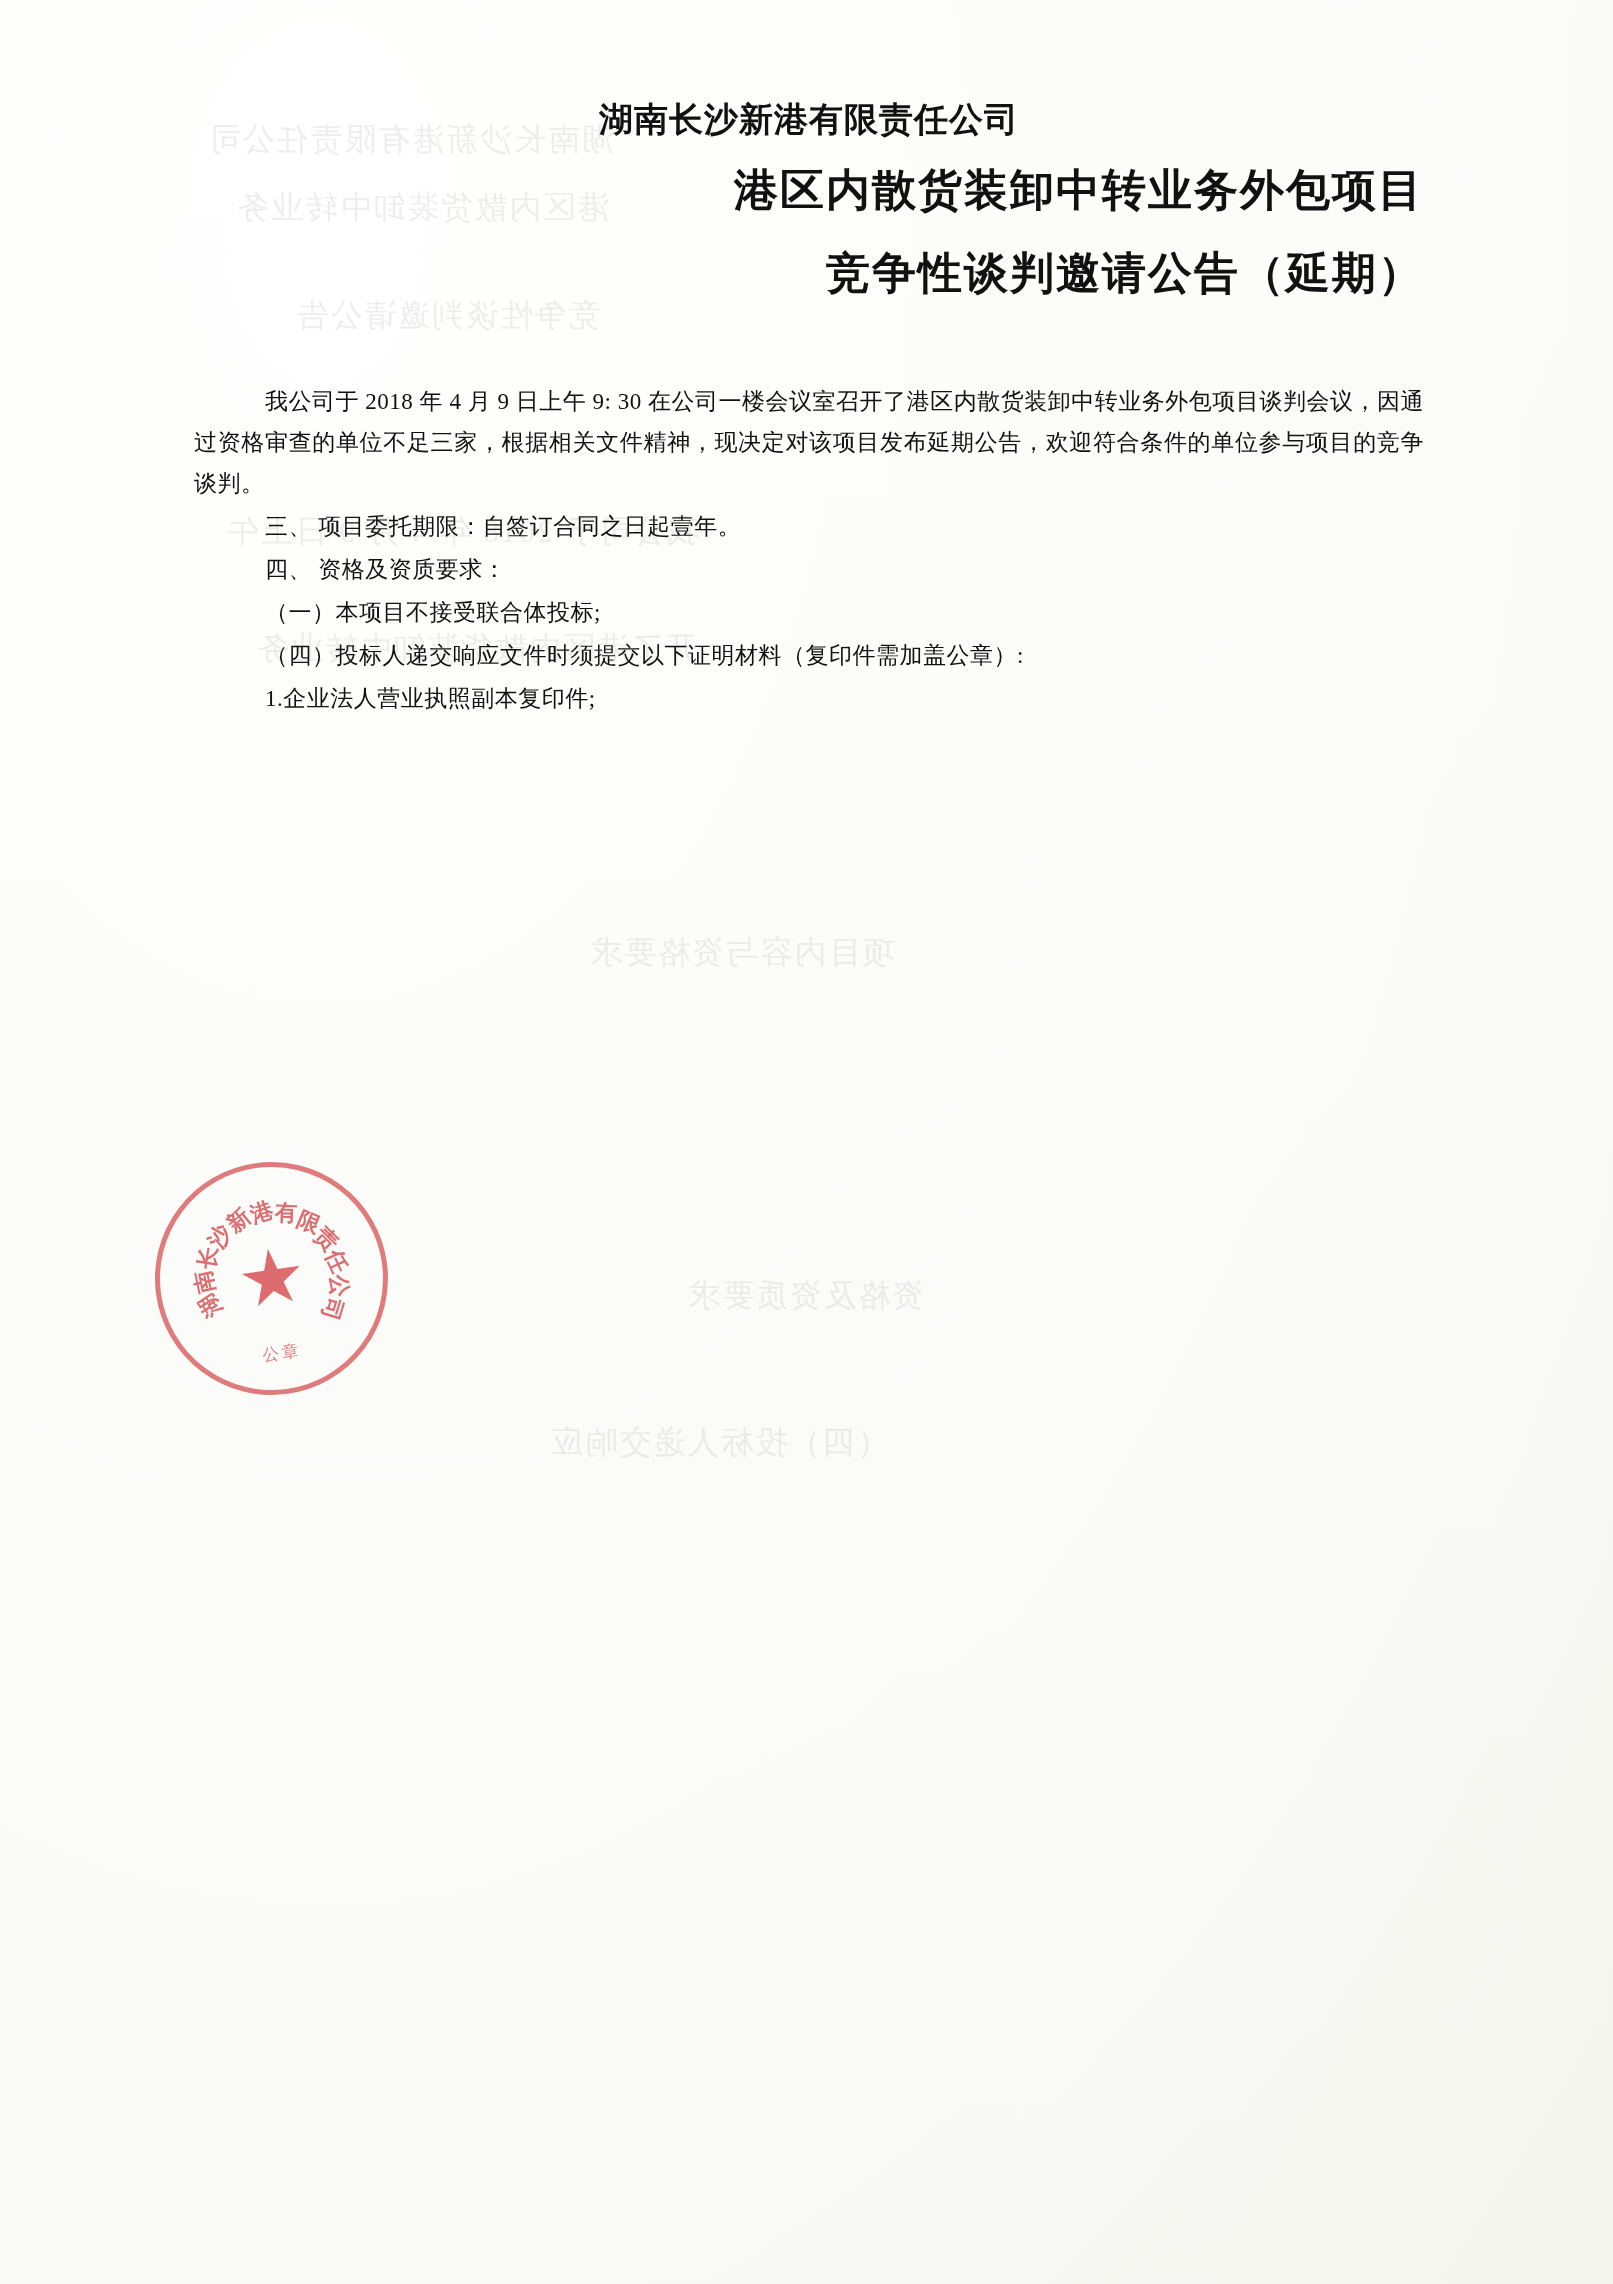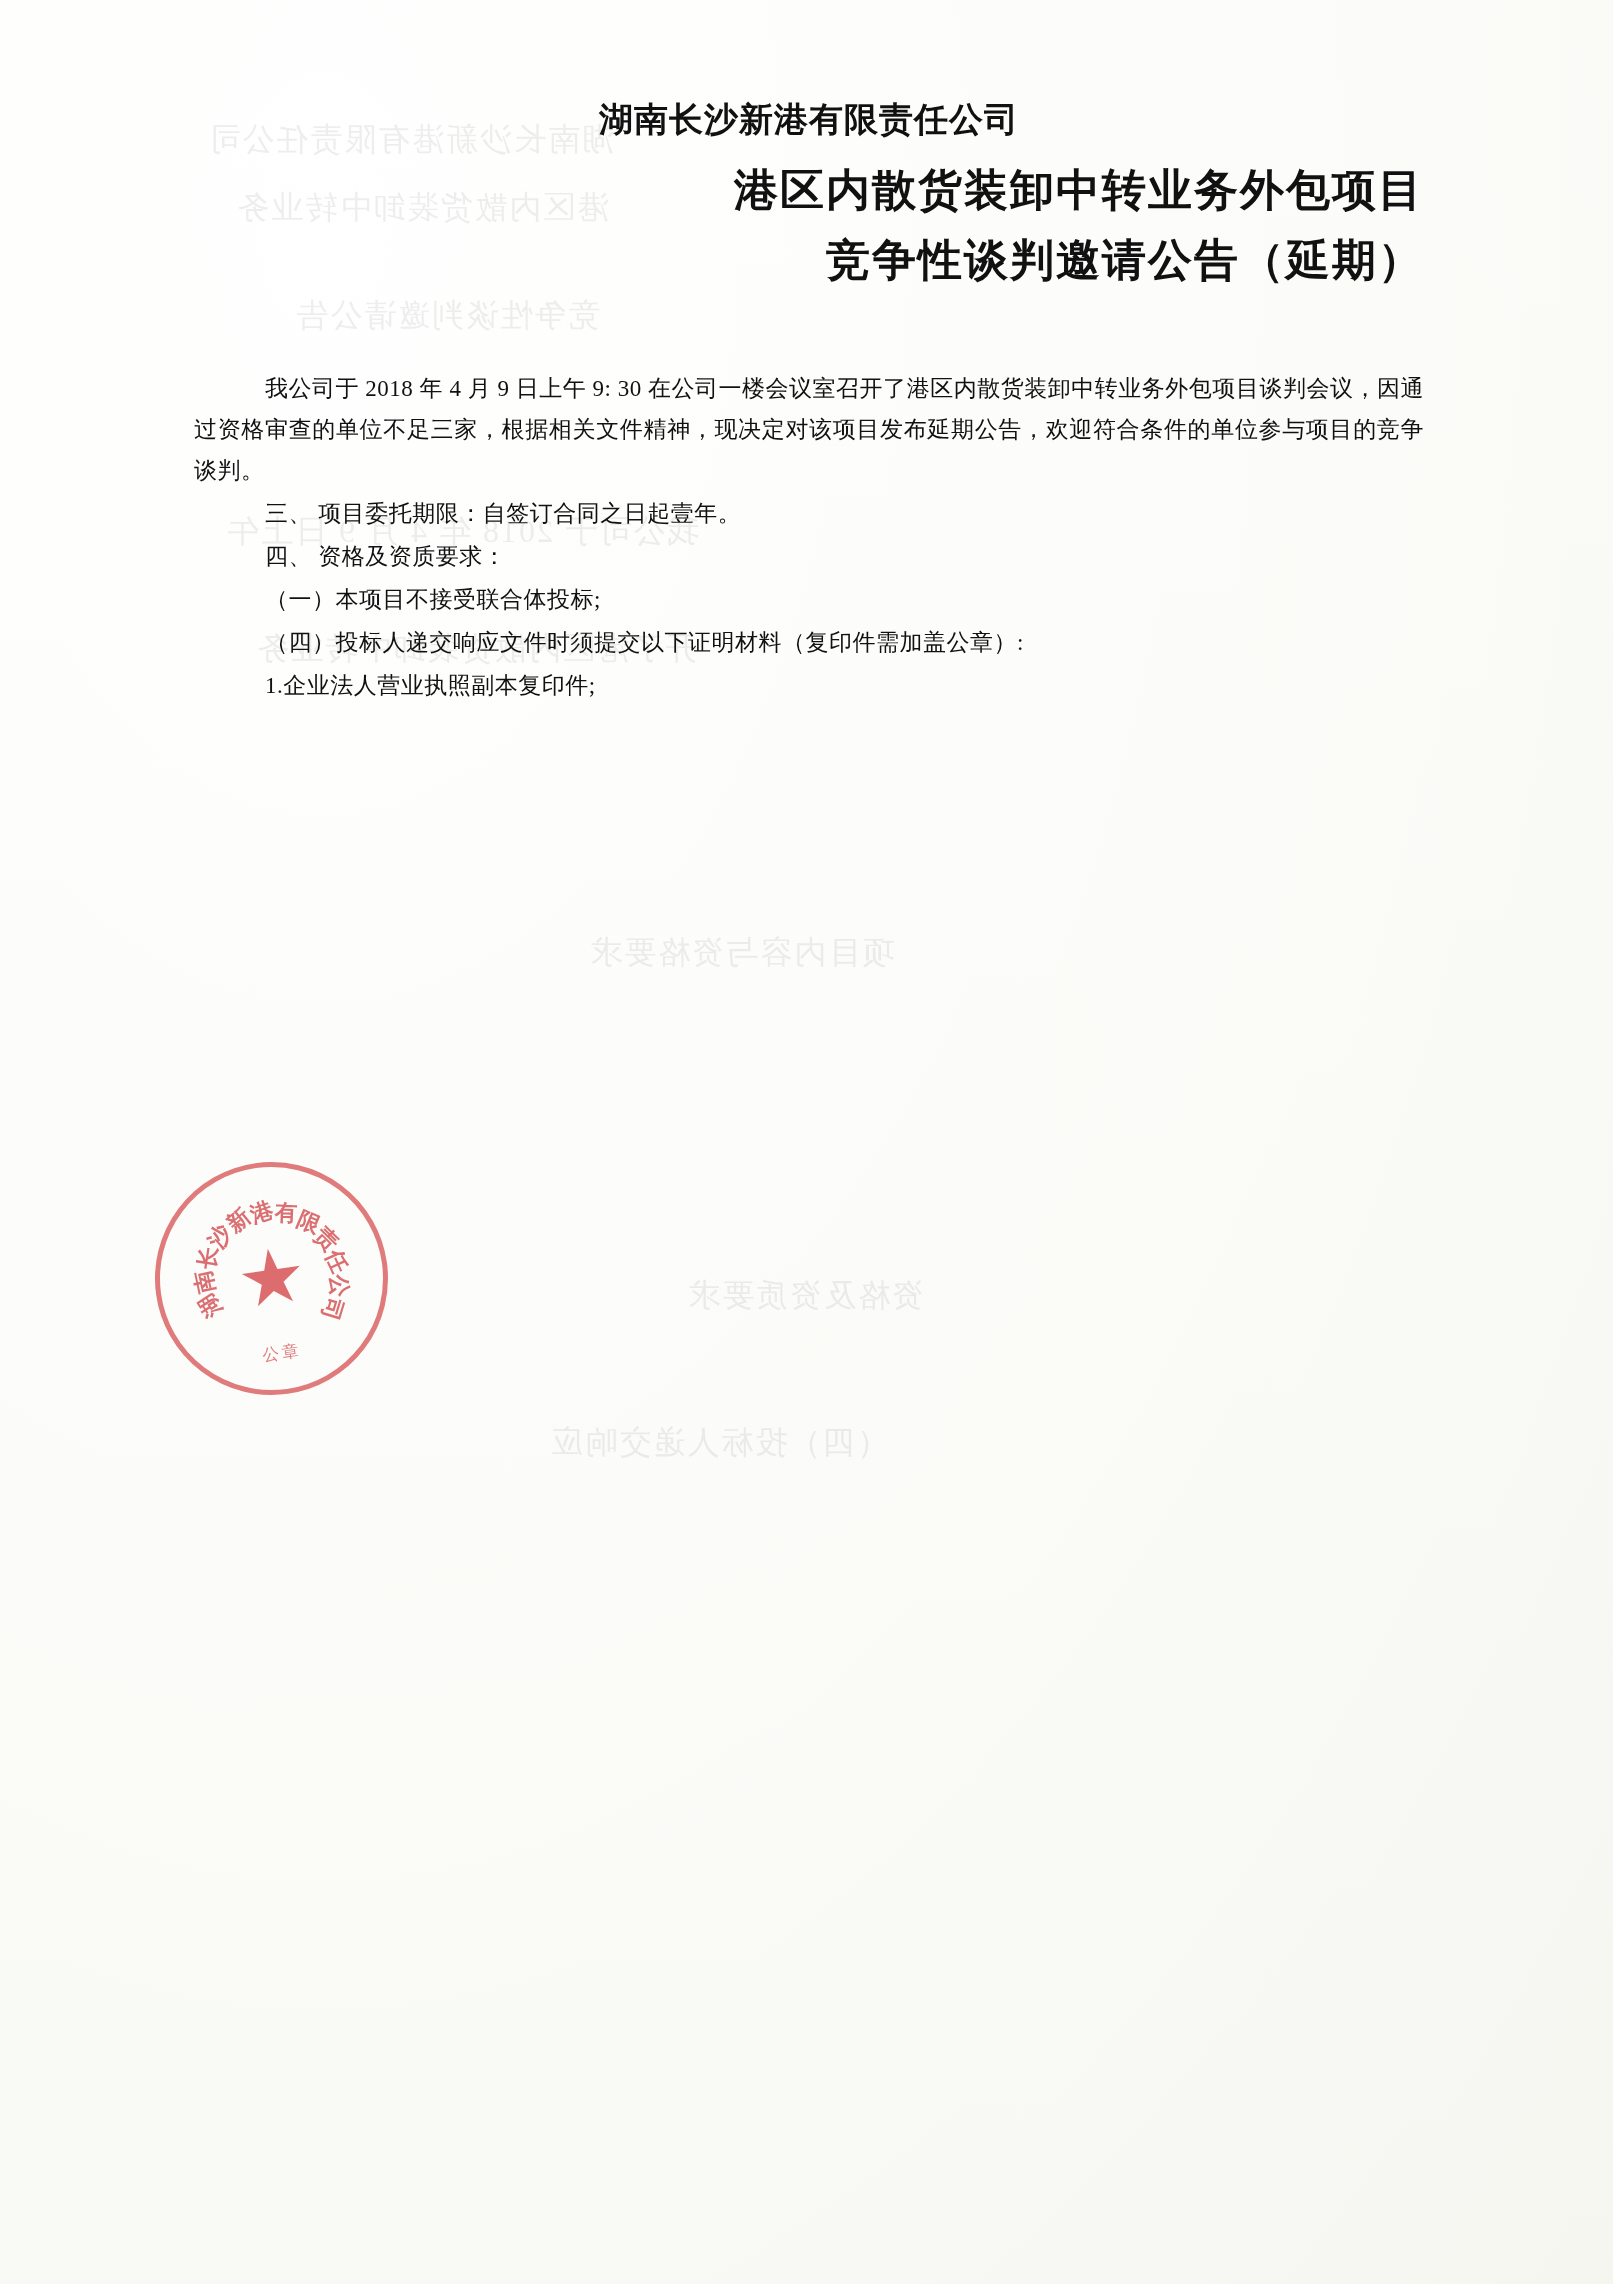--- a/index.html
+++ b/index.html
@@ -42,21 +42,21 @@
   }
   .hdr-title-1, .hdr-title-2 {
     text-align: right;
     font-size: 44px;
     font-weight: bold;
     letter-spacing: 2px;
     line-height: 1.45;
     margin: 0;
   }
   .hdr-title-1 { margin-top: 13.7px; }
-  .hdr-title-2 { margin-top: 7px; }
+  .hdr-title-2 { margin-top: 20px; }
 
   .body-block {
     margin-top: 76px;
     font-size: 23px;
     line-height: 1.78;
     letter-spacing: 0.5px;
     text-align: justify;
   }
   .para {
     text-indent: 71px;

